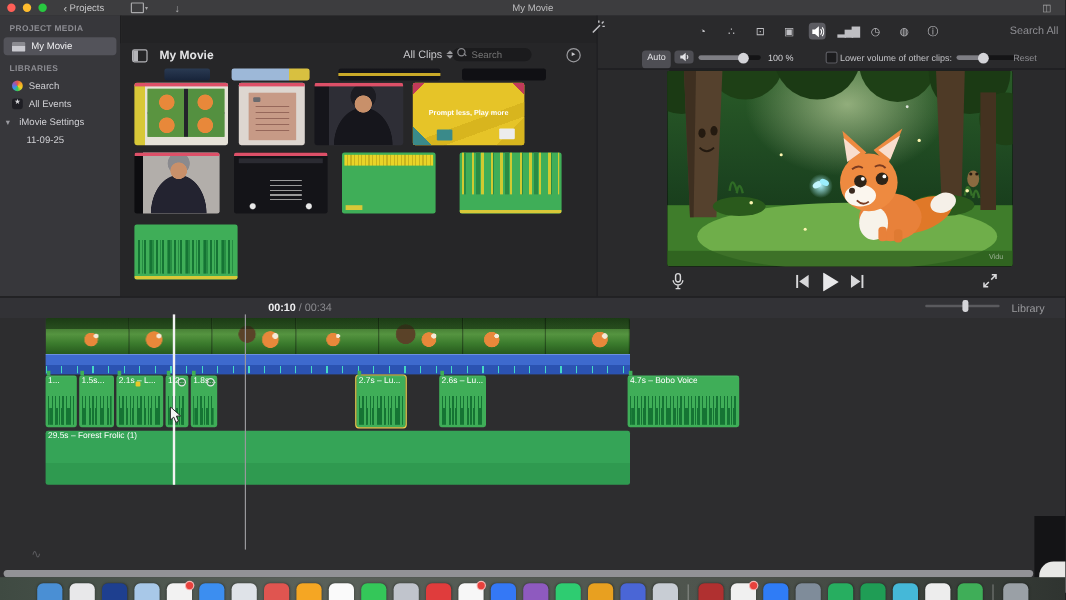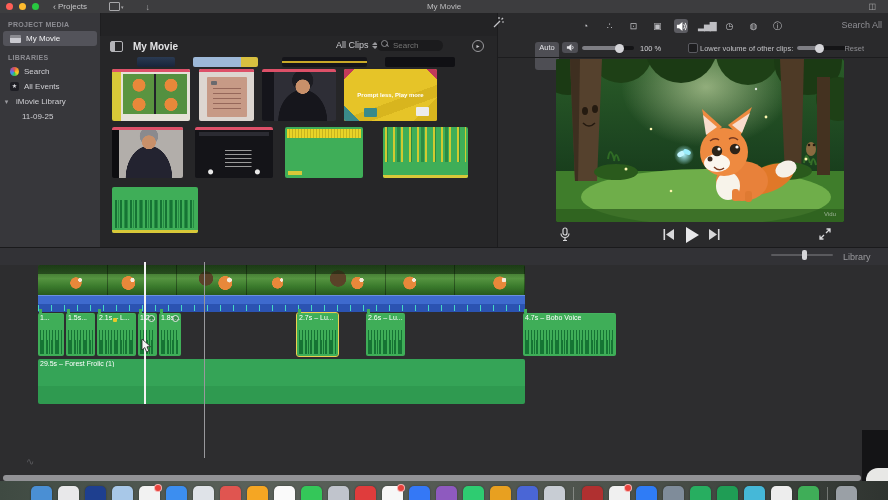--- a/index.html
+++ b/index.html
@@ -196,21 +196,21 @@
         <div class="side-row">
           <div class="pinwheel"></div>
           <span>Search</span>
         </div>
         <div class="side-row">
           <div class="events-ic">★</div>
           <span>All Events</span>
         </div>
         <div class="side-row" style="padding-left: 2px;">
           <div class="chev">▾</div>
-          <span>iMovie Library</span>
+          <span>iMovie Settings</span>
         </div>
         <div class="side-row" style="padding-left: 22px;">
           <span>11-09-25</span>
         </div>
       </div>
   </div>
 
   <div class="browser">
     <div class="brw-head">
       <div class="toggle-ic"></div>
@@ -274,21 +274,21 @@
           <path d="M1 4h2.4L7 1v10L3.4 8H1z" fill="#fff"></path>
           <path d="M8.5 3.5q2 2.5 0 5 M10 2q3 4 0 8" stroke="#fff" stroke-width="1" fill="none"></path>
         </svg></div>
       <div class="insp-ic">▂▅▇</div>
       <div class="insp-ic">◷</div>
       <div class="insp-ic">◍</div>
       <div class="insp-ic">ⓘ</div>
     </div>
   <div class="resetall">Search All</div>
 
-  <div class="pill" style="left:535px;top:42px;width:24px;height:28px;line-height:11px">Auto</div>
+  <div class="pill" style="left:535px;top:42px;width:24px;height:15px;line-height:11px">Auto</div>
   <div class="pill" style="left:562px;top:42px;width:16px;height:11px">
     <svg width="9" height="9" viewBox="0 0 10 10" style="margin-top:1px">
         <path d="M1 3.5h2L6 1v8L3 6.5H1z" fill="#e2e2e6"></path>
         <path d="M7.2 3.2q1.6 1.8 0 3.6" stroke="#e2e2e6" stroke-width="1" fill="none"></path>
       </svg>
   </div>
   <div class="slider-track" style="left:582px;top:46px;width:52px">
     <div class="slider-fill" id="vol-fill" style="width: 72%;"></div>
     <div class="knob" id="vol-knob" style="left: calc(72% - 4px);"></div>
   </div>
@@ -391,20 +391,23 @@
     <svg class="tbtn" style="left:212px;top:5px" width="11" height="11" viewBox="0 0 11 11">
       <rect x="8.9" y="0" width="1.6" height="11" fill="#d8d8da"></rect>
         <path d="M0 0 L8 5.5 L0 11 Z" fill="#d8d8da"></path>
     </svg>
     <svg class="tbtn" style="left:322px;top:4px" width="12" height="12" viewBox="0 0 12 12">
       <path d="M7.5 1 H11 V4.5 M11 1 L7 5 M4.5 11 H1 V7.5 M1 11 L5 7" stroke="#d8d8da" stroke-width="1.3" fill="none"></path>
     </svg>
   </div>
 
   <div class="tl-toolbar"></div>
+  <div class="timecode">
+    <b>00:10</b><span> / </span><span>00:34</span>
+  </div>
   <div class="slider-track" style="left:771px;top:254px;width:62px;height:2px;background:#5a5a5e">
     <div class="abs" style="left:31px;top:-4px;width:5px;height:10px;border-radius:2px;background:#d4d4d8"></div>
   </div>
   <div class="settings-lbl">Library</div>
 
   <div class="timeline">
     <div class="fs" id="fs-frames">
         <div class="fs-frame" style="background: linear-gradient(rgba(12, 34, 10, 0.55) 0px, rgba(12, 34, 10, 0.55) 30%, transparent 30%), radial-gradient(circle at 61% 50%, rgb(245, 234, 216) 0px, rgb(245, 234, 216) 4%, transparent 5%), radial-gradient(circle at 55% 60%, rgb(232, 136, 58) 0px, rgb(232, 136, 58) 13%, transparent 14%), linear-gradient(rgb(46, 90, 34) 0%, rgb(85, 148, 64) 45%, rgb(58, 122, 44) 72%, rgb(39, 89, 29) 100%);"></div>
         <div class="fs-frame" style="background: linear-gradient(rgba(12, 34, 10, 0.55) 0px, rgba(12, 34, 10, 0.55) 30%, transparent 30%), radial-gradient(circle at 36% 50%, rgb(245, 234, 216) 0px, rgb(245, 234, 216) 4%, transparent 5%), radial-gradient(circle at 30% 60%, rgb(232, 136, 58) 0px, rgb(232, 136, 58) 13%, transparent 14%), linear-gradient(rgb(46, 90, 34) 0%, rgb(85, 148, 64) 45%, rgb(58, 122, 44) 72%, rgb(39, 89, 29) 100%);"></div>
         <div class="fs-frame" style="background: linear-gradient(rgba(12, 34, 10, 0.55) 0px, rgba(12, 34, 10, 0.55) 30%, transparent 30%), radial-gradient(circle at 76% 50%, rgb(245, 234, 216) 0px, rgb(245, 234, 216) 4%, transparent 5%), radial-gradient(circle at 70% 60%, rgb(232, 136, 58) 0px, rgb(232, 136, 58) 13%, transparent 14%), radial-gradient(circle at 42% 45%, rgb(90, 66, 40) 0px, rgb(90, 66, 40) 16%, transparent 17%), linear-gradient(rgb(46, 90, 34) 0%, rgb(85, 148, 64) 45%, rgb(58, 122, 44) 72%, rgb(39, 89, 29) 100%);"></div>

